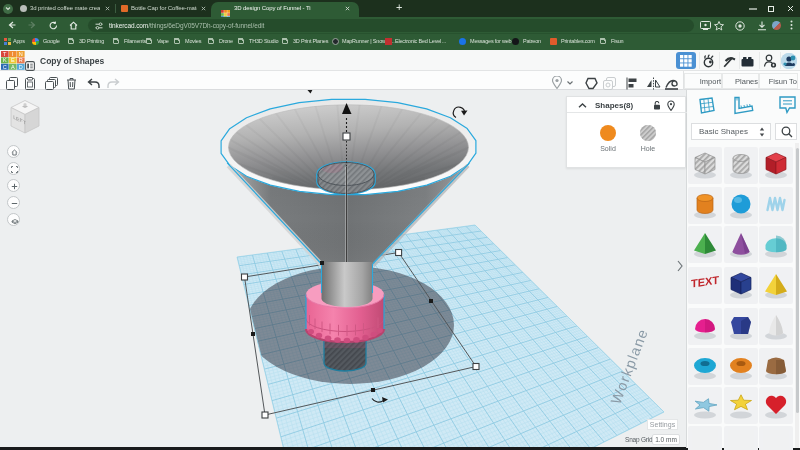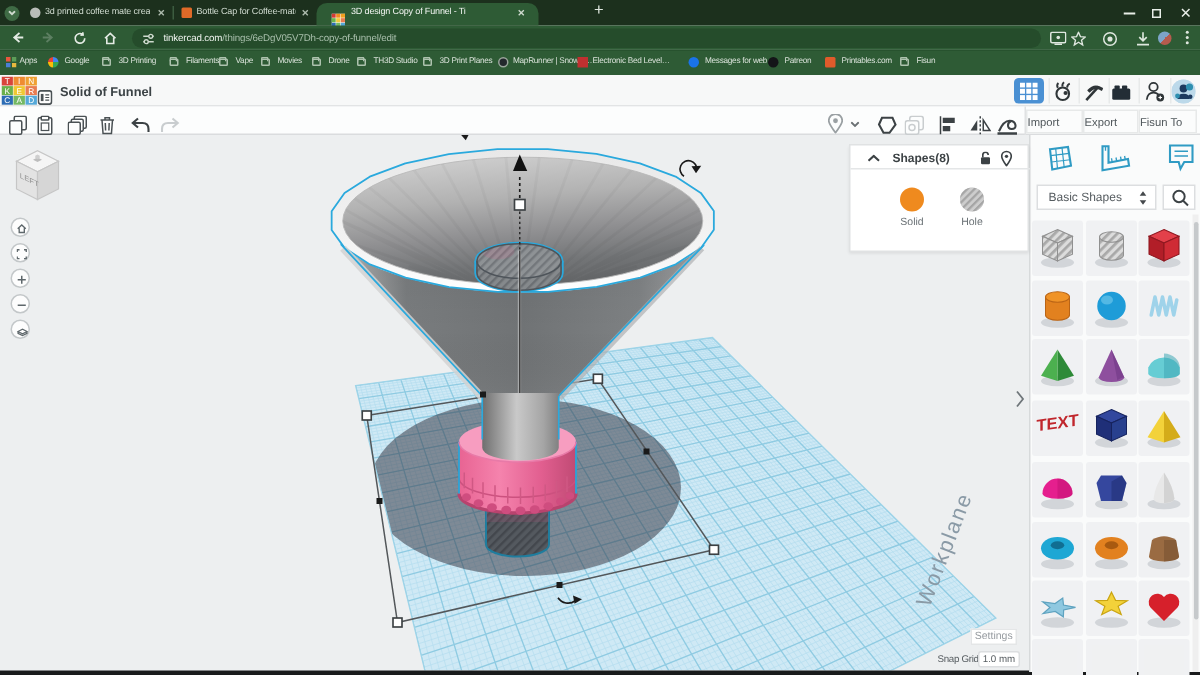--- a/index.html
+++ b/index.html
@@ -13,21 +13,21 @@
 .bkf{position:absolute;top:5px;width:6px;height:4.5px;border:1px solid #adc2ae;border-radius:1px}
 .bkf:before{content:"";position:absolute;left:-1px;top:-2px;width:2.5px;height:1.5px;border:1px solid #adc2ae;border-bottom:none;border-radius:1px 1px 0 0}
 
 #tkheader{position:absolute;left:0;top:50px;width:800px;height:21px;background:#f7f8f8;border-bottom:1px solid #e2e4e5;z-index:6}
 #tkbar{position:absolute;left:0;top:71px;width:800px;height:19px;background:#fcfdfd;border-bottom:1px solid #dadcde;z-index:6}
 #viewport{position:absolute;left:0;top:90px;width:686px;height:357px;background:#edeff0;overflow:hidden}
 #rpanel{position:absolute;left:686px;top:50px;width:114px;height:398px;background:#fafbfb;border-left:1px solid #d7dadb;z-index:2}
 .tile{position:absolute;width:34px;height:37px;background:#f0f1f3;border-radius:2px;z-index:3}
 .circbtn{position:absolute;width:13px;height:13px;border:1px solid #c3c7c9;border-radius:50%;background:#fdfdfd;color:#5e676b;font-size:8px;line-height:11.5px;text-align:center}
 #bottombar{position:absolute;left:0;top:447px;width:800px;height:3px;background:#191b1c}
-.btnbox{position:absolute;top:2px;height:16px;background:#fbfcfc;border:1px solid #e7e9e9;color:#50575b;font-size:7.5px;text-align:left}
+.btnbox{position:absolute;top:2px;height:16px;background:#fbfcfc;border:1px solid #e7e9e9;color:#50575b;font-size:7.5px;text-align:right}
 </style></head><body>
 <div id="stage">
 
 <div id="titlebar">
   <div class="abs" style="left:3px;top:3.5px;width:10px;height:10px;border-radius:50%;background:#3f6b45"></div>
   <svg width="6" height="4" viewBox="0 0 6 4" style="position:absolute;left:5px;top:7px">
         <path d="M1,0.5 L3,2.5 L5,0.5" stroke="#cfdacf" stroke-width="1.2" fill="none"></path>
       </svg>
   <div class="abs" style="left:20px;top:5px;width:7px;height:7px;border-radius:50%;background:#b9bdb9"></div>
   <div class="tabtxt" style="left:30px;width:70px">3d printed coffee mate creame</div>
@@ -167,21 +167,21 @@
           <text x="19.8" y="11.4" font-size="5.5" fill="#fff" text-anchor="middle" font-family="Liberation Sans">R</text>
           <text x="3.8" y="17.8" font-size="5.5" fill="#fff" text-anchor="middle" font-family="Liberation Sans">C</text>
           <text x="11.8" y="17.8" font-size="5.5" fill="#fff" text-anchor="middle" font-family="Liberation Sans">A</text>
           <text x="19.8" y="17.8" font-size="5.5" fill="#fff" text-anchor="middle" font-family="Liberation Sans">D</text>
         </svg></div>
   <div class="abs" style="left:25px;top:6.5px"><svg width="10" height="10" viewBox="0 0 10 10" style="">
           <rect x="0.6" y="0.6" width="8.8" height="8.8" rx="1.5" fill="#fdfdfd" stroke="#4a5154" stroke-width="1.1"></rect>
           <rect x="2.2" y="2.6" width="1.8" height="4.8" fill="#4a5154"></rect>
           <path d="M5.2,3.2 L7.8,3.2 M5.2,5 L7.8,5 M5.2,6.8 L7.8,6.8" stroke="#4a5154" stroke-width="0.8"></path>
         </svg></div>
-  <div class="abs" style="left:40px;top:6px;font-size:8.5px;font-weight:bold;color:#3c4346">Solid of Funnel</div>
+  <div class="abs" style="left:40px;top:6px;font-size:8.5px;font-weight:bold;color:#3c4346">Copy of Shapes</div>
   <div class="abs" style="left:676px;top:2px;width:20px;height:17px;background:#4a90d3;border-radius:3px">
         <svg width="12" height="12" viewBox="0 0 12 12" style="position:absolute;left:4px;top:2.5px">
           <g fill="#fff">
             <rect x="0" y="0" width="3.3" height="3.3"></rect>
             <rect x="4.2" y="0" width="3.3" height="3.3"></rect>
             <rect x="8.4" y="0" width="3.3" height="3.3"></rect>
             <rect x="0" y="4.2" width="3.3" height="3.3"></rect>
             <rect x="4.2" y="4.2" width="3.3" height="3.3"></rect>
             <rect x="8.4" y="4.2" width="3.3" height="3.3"></rect>
             <rect x="0" y="8.4" width="3.3" height="3.3"></rect>
@@ -274,21 +274,21 @@
         <path d="M7.5,0.5 L7.5,12.5" stroke="#3c4245" stroke-dasharray="1.5 1.2"></path>
         <path d="M5.5,3 L5.5,10 L1,10 Z" fill="#3c4245"></path>
         <path d="M9.5,3 L9.5,10 L14,10 Z" fill="none" stroke="#3c4245"></path>
       </svg>
   <svg width="15" height="13" viewBox="0 0 15 13" style="position:absolute;left:664px;top:6px">
         <path d="M2,10.5 Q5,3.5 9,3.5 Q12.5,3.5 13,6.5 Q13.3,9 10.5,9 Q8,9 8,6.5 Q8,4.5 10,3.8" fill="none" stroke="#3c4245" stroke-width="1.4"></path>
         <path d="M1,12 L14,12" stroke="#3c4245" stroke-width="1.6"></path>
       </svg>
   <div class="abs" style="left:683px;top:0;width:1px;height:19px;background:#e0e2e3"></div>
   <div class="btnbox" style="left:684px;width:38px;line-height:15px">Import</div>
-  <div class="btnbox" style="left:722px;width:37px;line-height:15px">Export</div>
+  <div class="btnbox" style="left:722px;width:37px;line-height:15px">Planes</div>
   <div class="btnbox" style="left:759px;width:39px;line-height:15px">Fisun To</div>
 </div>
 
 <div id="viewport">
 
 <svg width="686" height="357" viewBox="0 90 686 357" style="position:absolute;left:0;top:0">
 <defs>
   <clipPath id="planeclip">
             <polygon points="237,257 475,225 664,412 317,586"></polygon>
           </clipPath>

